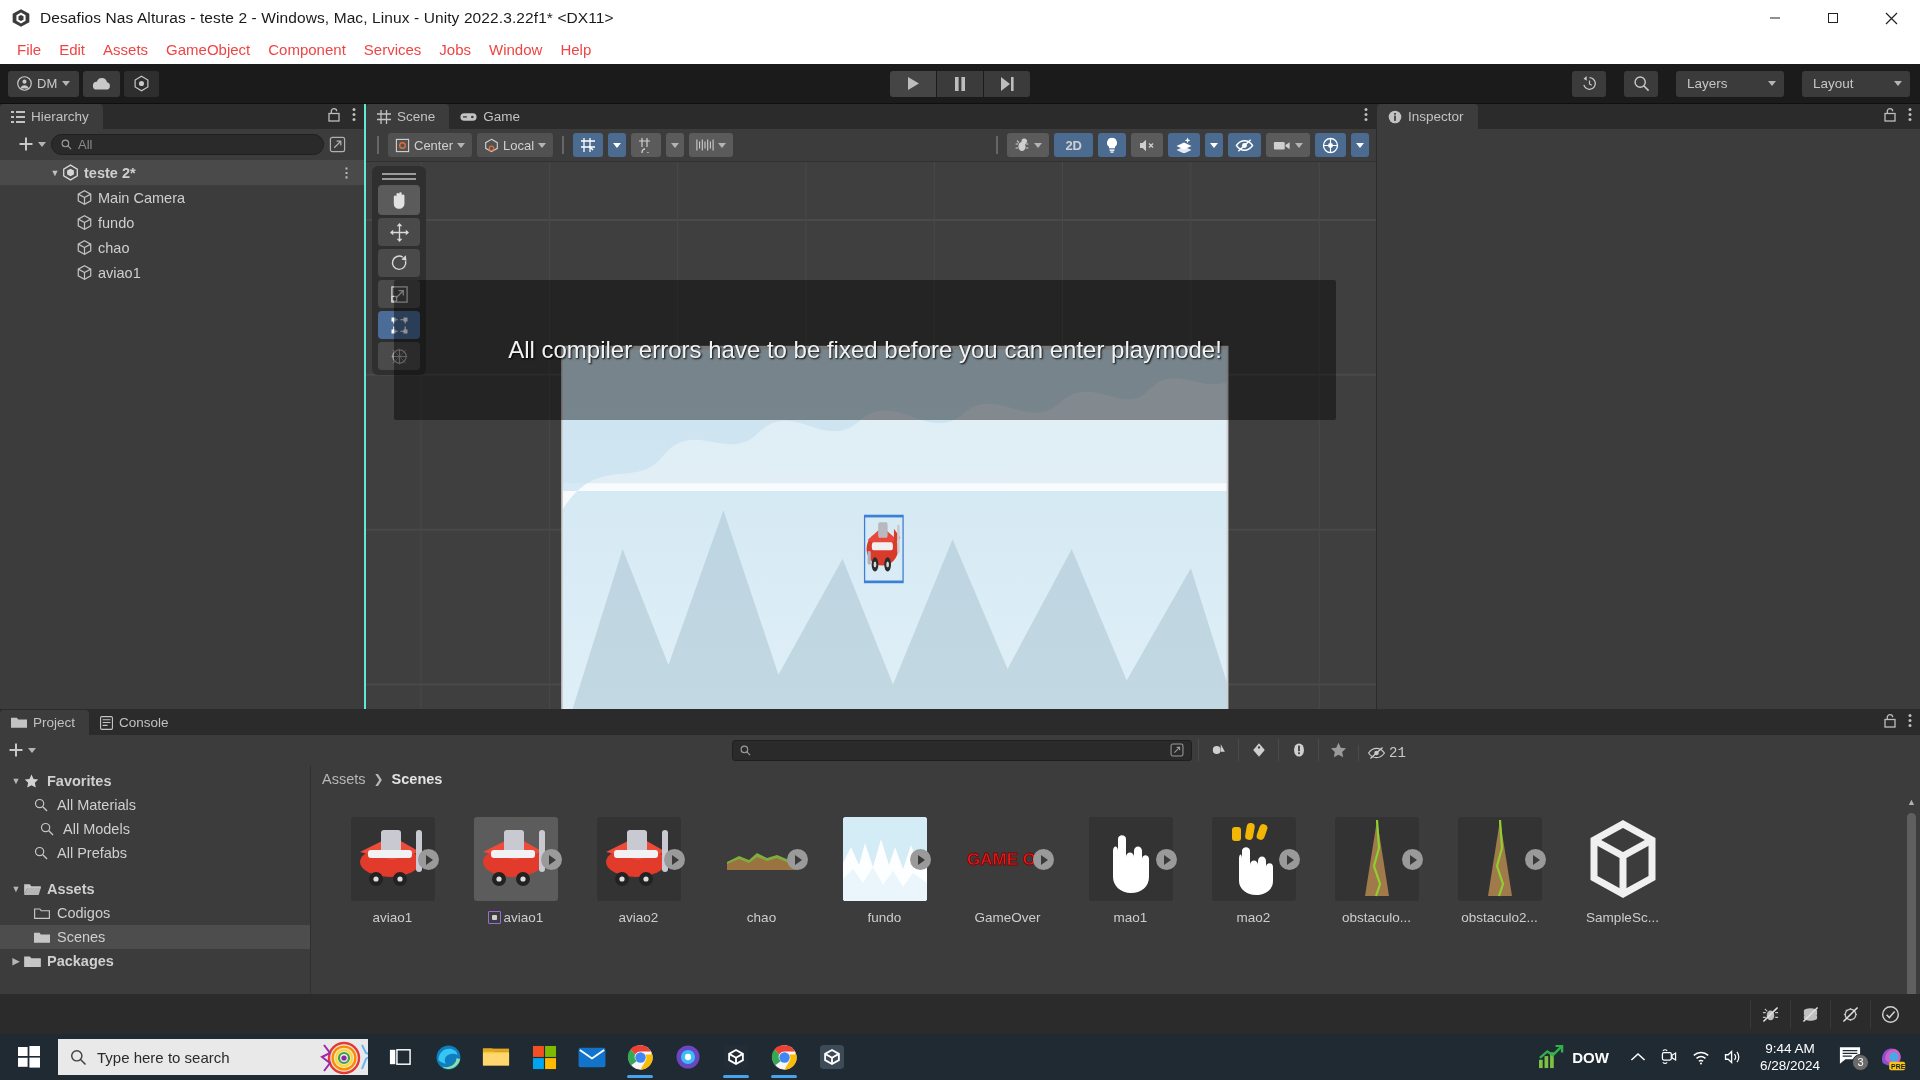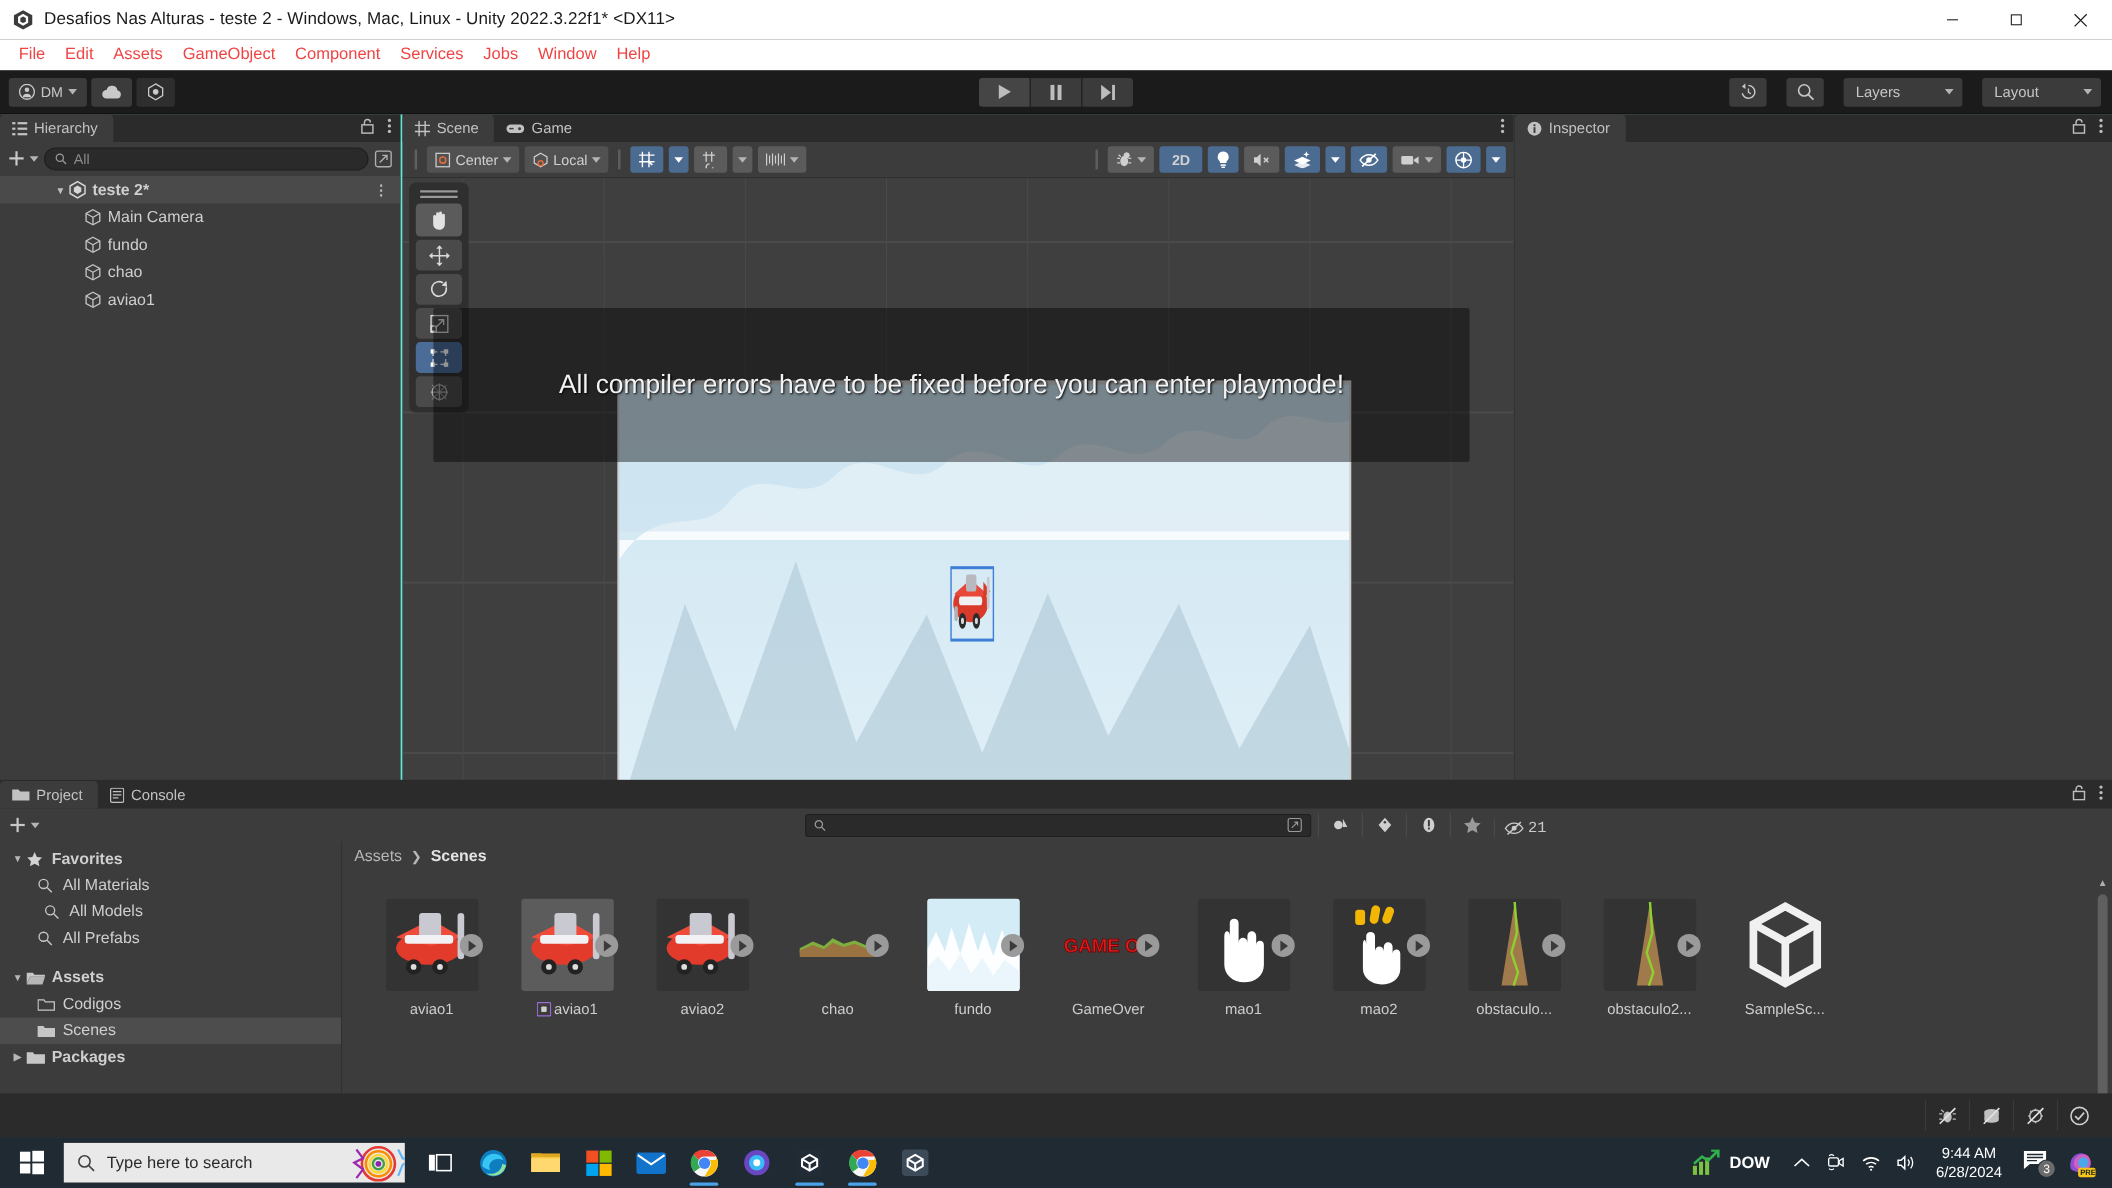--- a/index.html
+++ b/index.html
@@ -85,21 +85,21 @@
   .ptab.active { background: #3c3c3c; border-radius: 4px 4px 0 0; }
   .tab-tools {
     position: absolute; right: 8px; top: 3px; display: flex; align-items: center; gap: 11px;
   }
 
   
   .hierarchy {
     position: absolute; left: 0; top: 0; width: 364px; bottom: 0;
     background: #3c3c3c; display: flex; flex-direction: column;
   }
-  .h-toolbar { height: 30px; display: flex; align-items: center; gap: 5px; padding: 0 7px; background: #3c3c3c; }
+  .h-toolbar { height: 30px; display: flex; align-items: center; gap: 5px; padding: 0 18px; background: #3c3c3c; }
   .plus-btn { display: flex; align-items: center; gap: 4px; color: #c8c8c8; }
   .search-field {
     flex: 1; height: 21px; background: #2a2a2a; border: 1px solid #1f1f1f;
     border-radius: 11px; display: flex; align-items: center; gap: 6px; padding: 0 9px;
     font-size: 13px; color: #8a8a8a;
   }
   .h-list { flex: 1; background: #3c3c3c; overflow: hidden; padding-top: 1px; }
   .h-row { height: 25px; display: flex; align-items: center; font-size: 14.5px; color: #cfcfcf; position: relative; }
   .h-row.scene-row { background: #4a4a4a; font-weight: bold; }
   .h-row .tri { width: 14px; display: flex; justify-content: center; color: #c0c0c0; font-size: 9px; }

